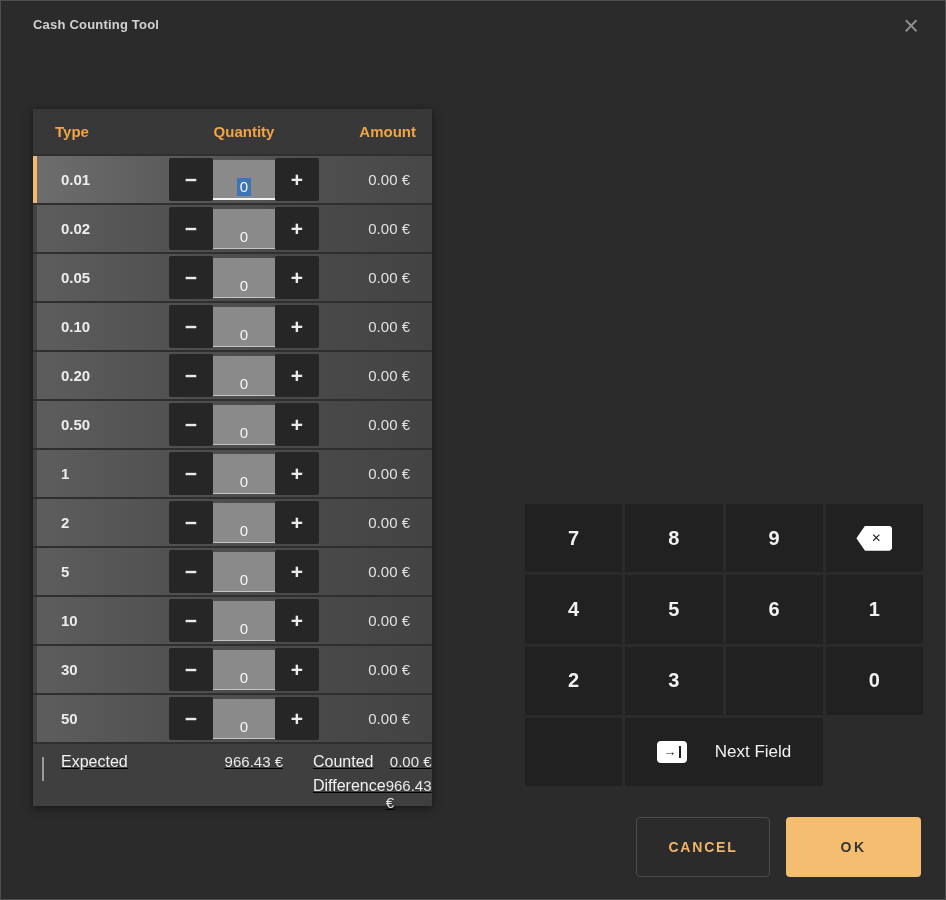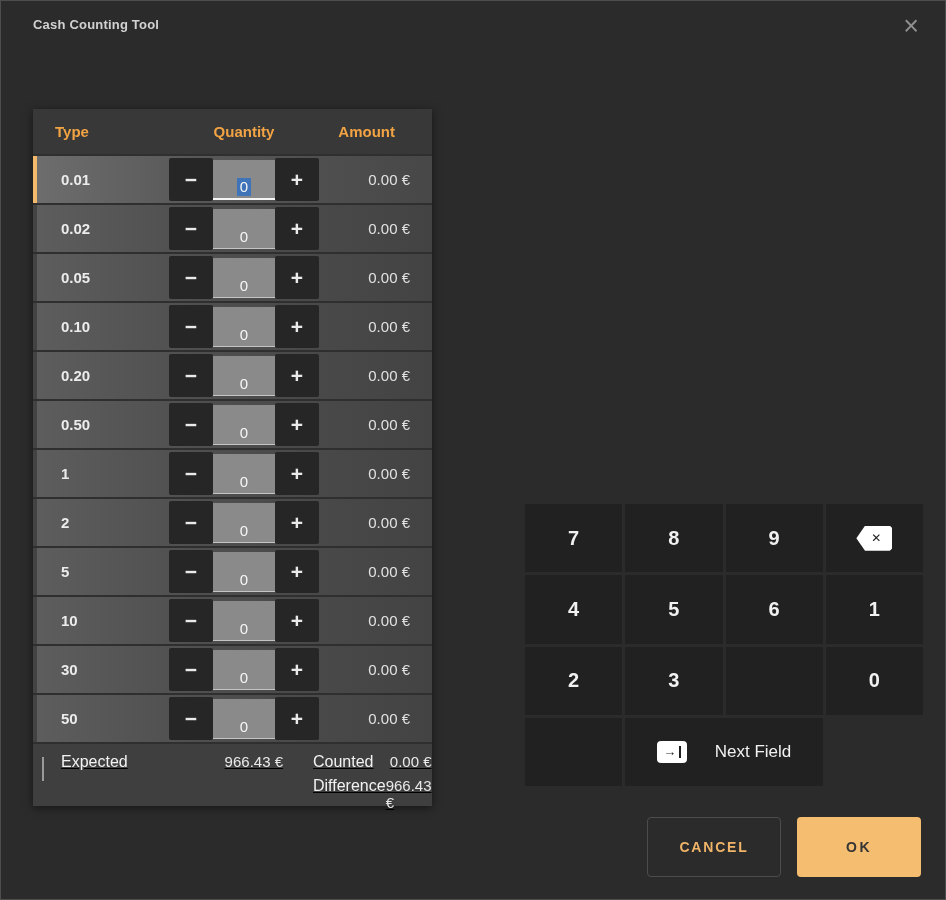--- a/index.html
+++ b/index.html
@@ -25,21 +25,21 @@
   .table {
     position:absolute; left:32px; top:100px; width:399px;
     background:#2f2f2f; box-shadow:0 2px 8px rgba(0,0,0,.5);margin-top:8px;
   }
   .thead {
     display:flex; align-items:center; height:45px; background:#383838;
     color:#f2a444; font-size:15px; font-weight:700;
   }
   .thead .h-type { flex:0 0 136px; padding-left:22px; }
   .thead .h-qty  { flex:0 0 150px; text-align:center; }
-  .thead .h-amt  { flex:1; text-align:right; padding-right:37px; }
+  .thead .h-amt  { flex:1; text-align:right; padding-right:16px; }
 
   .row {
     display:flex; align-items:center; height:47px; margin-top:2px;
     background:linear-gradient(90deg,#5d5d5d 0%,#4f4f4f 40%,#434343 100%);
     border-left:4px solid transparent;
   }
   .row.focused {
     background:linear-gradient(90deg,#6d6d6d 0%,#585858 40%,#474747 100%);
     border-left:4px solid #f4b96a;
   }
@@ -121,21 +121,21 @@
     position:absolute; right:24px; top:816px; display:flex; gap:16px;
   }
   .btn {
     height:60px; border-radius:4px; cursor:pointer; font-family:inherit;
     font-size:14px; font-weight:700; letter-spacing:1.8px;
   }
   .btn-cancel {
     width:134px; background:transparent; border:1px solid #4c4c4c; color:#f0b469;text-align:center;
   }
   .btn-ok {
-    width:124px; background:#f4bd70; border:none; color:#353535; letter-spacing:2.5px;
+    width:135px; background:#f4bd70; border:none; color:#353535; letter-spacing:2.5px;
   }
 </style>
 </head>
 <body>
 
 <div class="dialog">
 
   <div class="dlg-title">Cash Counting Tool</div>
   <button class="dlg-close">×</button>
 

